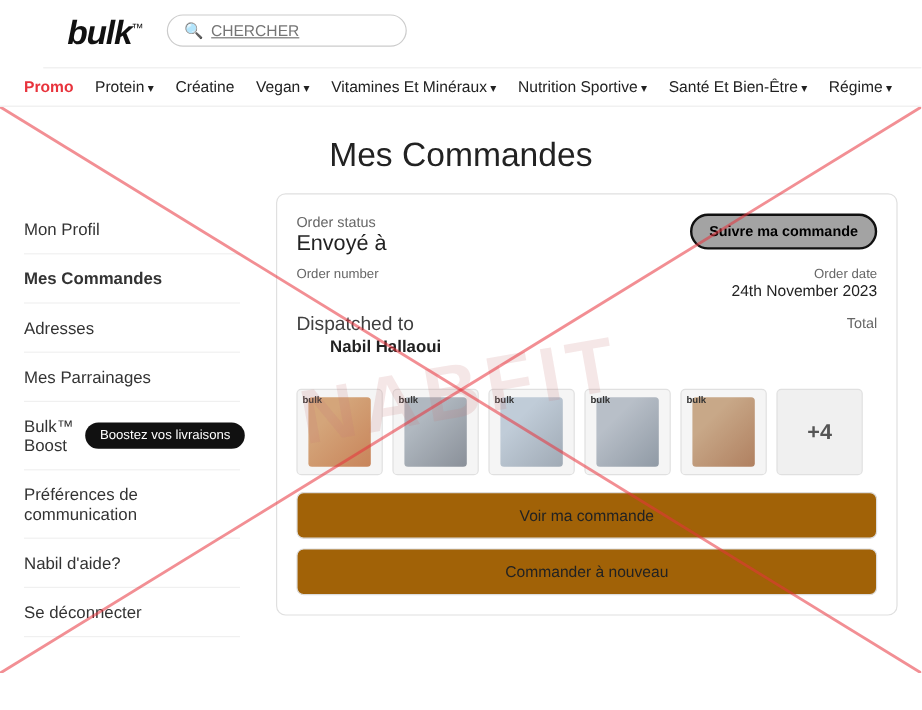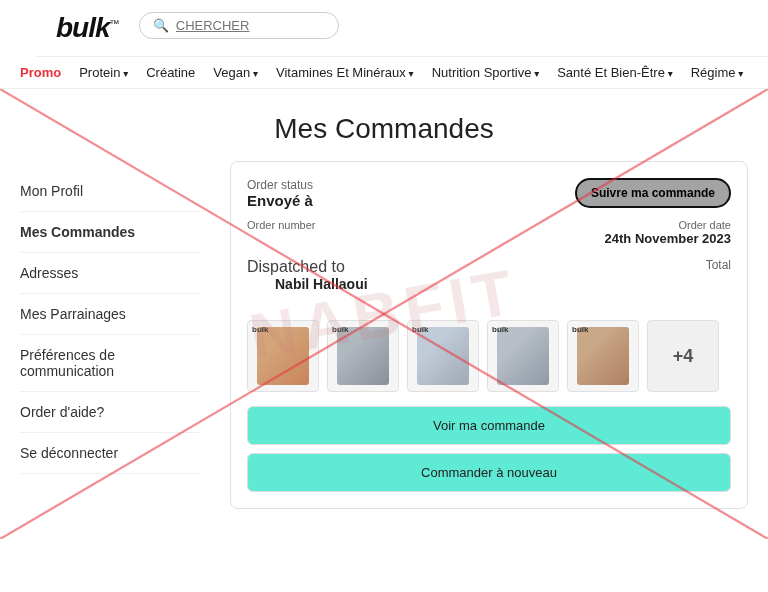--- a/index.html
+++ b/index.html
@@ -164,22 +164,22 @@
       justify-content: space-between;
       align-items: flex-start;
       margin-bottom: 10px;
     }
     .order-status-section {}
     .order-status-label {
       font-size: 12px;
       color: #666;
     }
     .order-status-value {
-      font-weight: 700;
-      font-size: 15px;
+      font-weight: 400;
+      font-size: 18px;
     }
     .follow-btn {
       background: #a3a3a3;
       border: 2px solid #111;
       border-radius: 20px;
       padding: 6px 14px;
       font-size: 12px;
       font-weight: 600;
       cursor: pointer;
     }
@@ -191,21 +191,21 @@
     .order-meta-item {}
     .meta-label {
       font-size: 11px;
       color: #666;
     }
     .meta-value {
       font-size: 13px;
       font-weight: 600;
     }
     .meta-value.date {
-      font-weight: 700;
+      font-weight: 400;
     }
     .dispatch-section {
       margin-bottom: 14px;
     }
     .dispatch-label {
       font-size: 16px;
       color: #404040;
       font-weight: 500;
     }
     .dispatch-name {
@@ -267,21 +267,21 @@
     .p5 { background: linear-gradient(135deg, #c8a888 30%, #b08060 100%); }
 
     
     .action-btn {
       display: block;
       width: 100%;
       padding: 11px;
       text-align: center;
       border: 1px solid #ddd;
       border-radius: 6px;
-      background: #5eead4;
+      background: #a16207;
       font-size: 13px;
       cursor: pointer;
       margin-bottom: 8px;
       color: #222;
     }
     .action-btn:last-child { margin-bottom: 0; }
   </style>
 </head>
 <body>
 
@@ -320,22 +320,26 @@
 
   <h1 class="page-title">Mes Commandes</h1>
 
   <div class="main-layout">
 
     <div class="sidebar">
       <div class="sidebar-item">Mon Profil</div>
       <div class="sidebar-item active">Mes Commandes</div>
       <div class="sidebar-item">Adresses</div>
       <div class="sidebar-item">Mes Parrainages</div>
+      <div class="sidebar-item boost">
+        <span>Bulk™ Boost</span>
+        <button class="boost-btn">Boostez vos livraisons</button>
+      </div>
       <div class="sidebar-item">Préférences de communication</div>
-      <div class="sidebar-item">Order d'aide?</div>
+      <div class="sidebar-item">Nabil d'aide?</div>
       <div class="sidebar-item">Se déconnecter</div>
     </div>
 
     <div class="order-content">
       <div class="order-card">
 
         <div class="order-header">
           <div class="order-status-section">
             <div class="order-status-label">Order status</div>
             <div class="order-status-value">Envoyé à</div>

